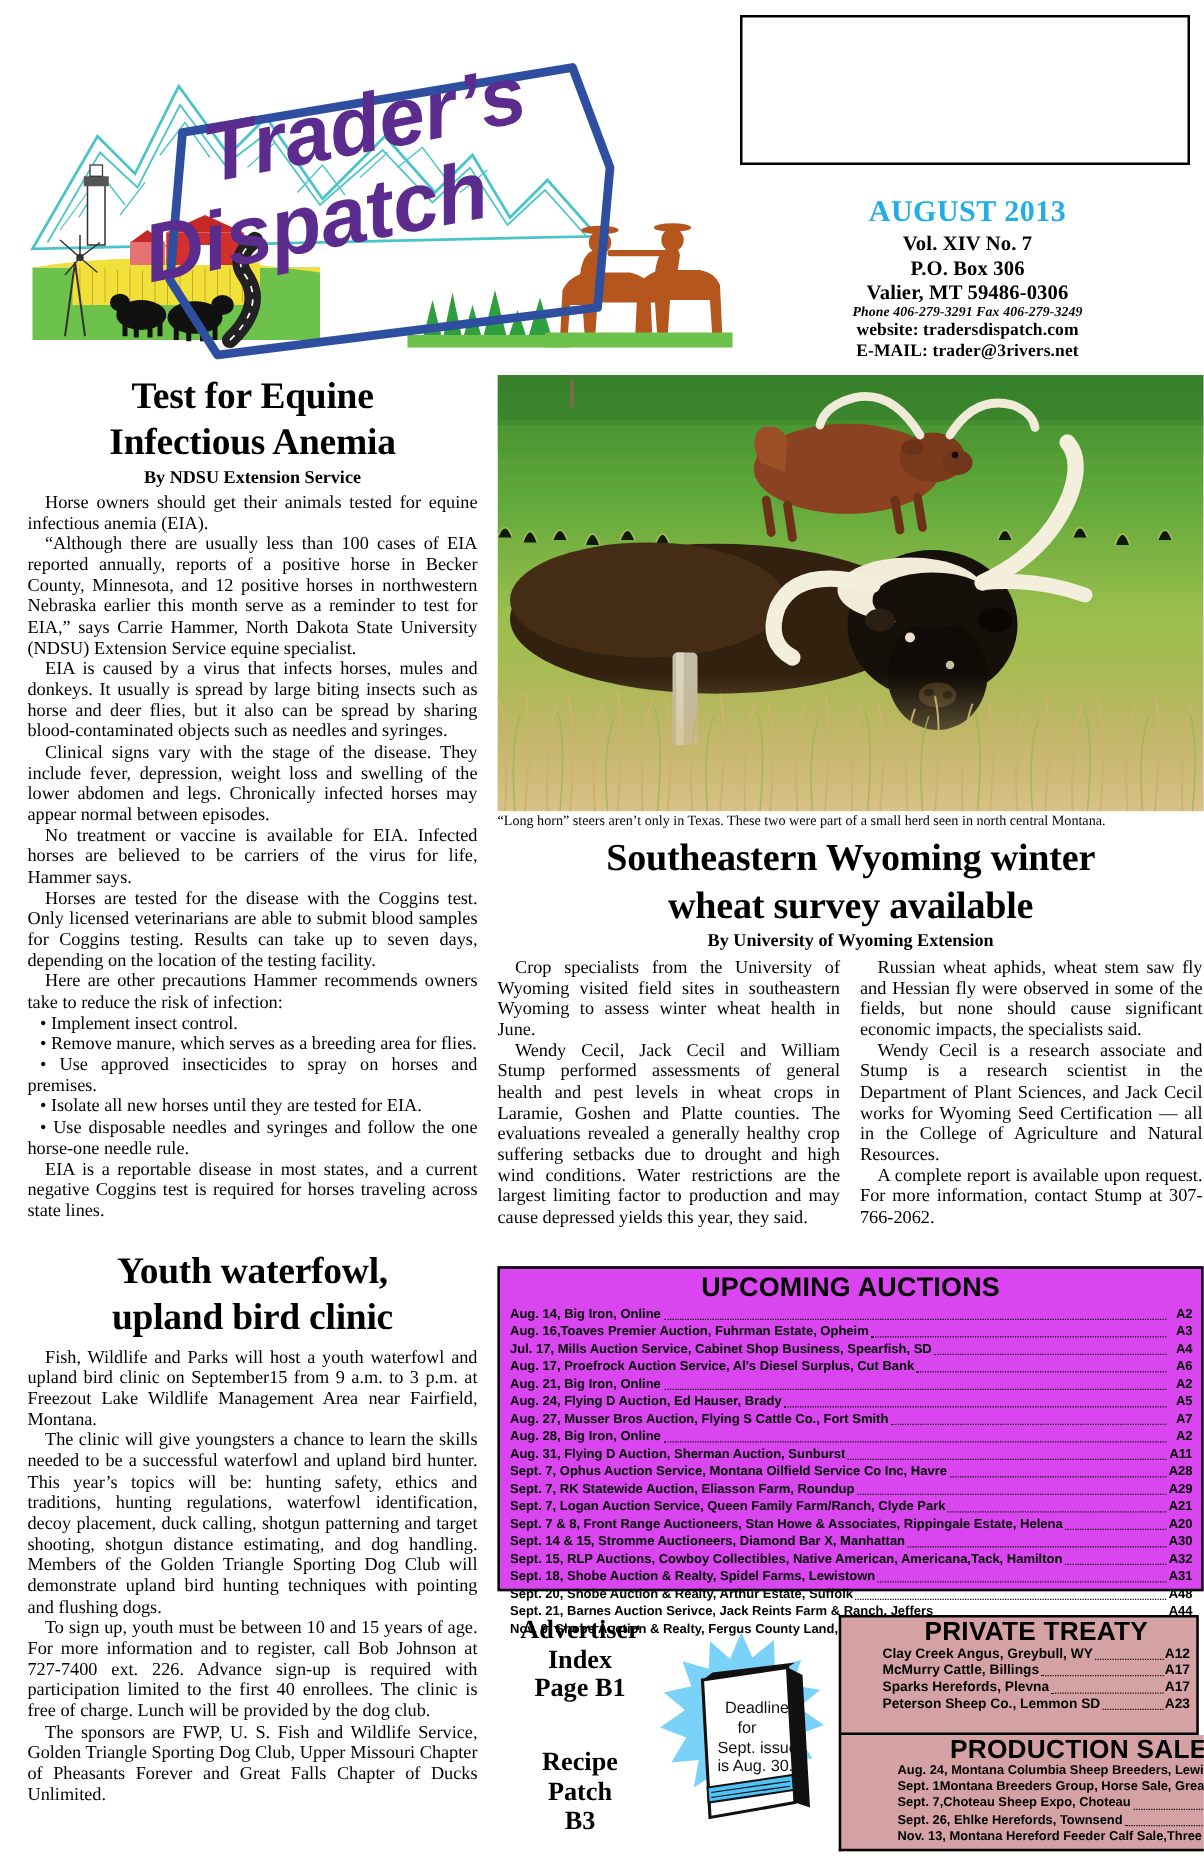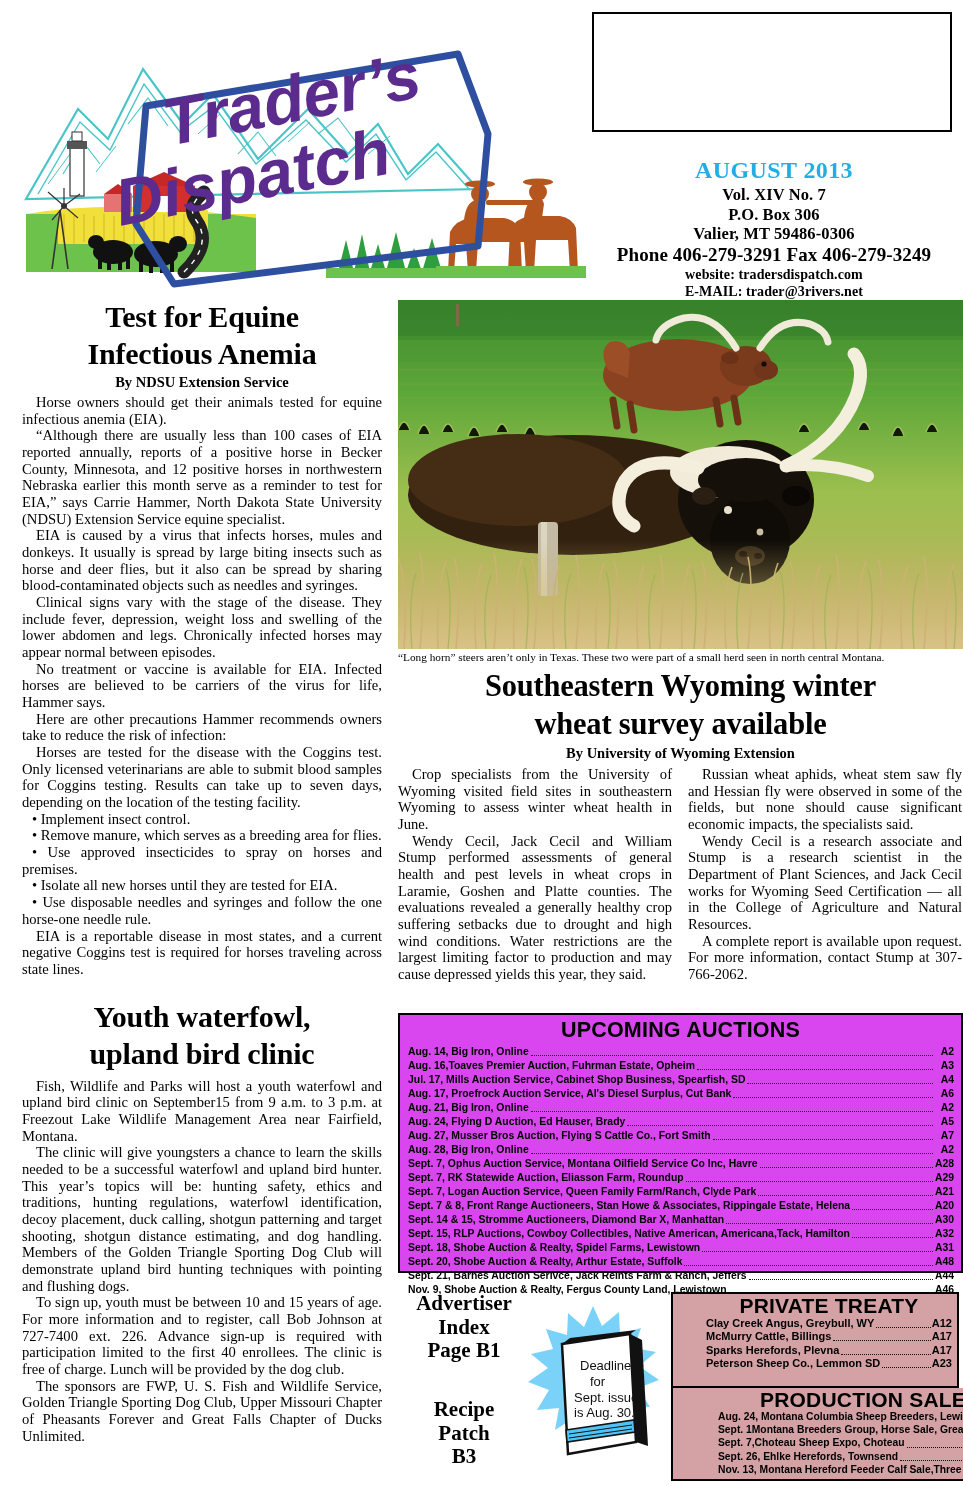--- a/index.html
+++ b/index.html
@@ -10,21 +10,21 @@
   #masthead{position:absolute;left:0;top:0;width:963px;height:298px;}
   #logo-art{position:absolute;left:8px;top:14px;width:580px;height:276px;}
   #logo-svg{position:absolute;left:0;top:0;}
 
   #info-block{position:absolute;left:592px;top:12px;width:364px;}
   #ad-box{width:360px;height:120px;border:2px solid #000;background:#fff;box-sizing:border-box;}
   #pub-info{margin-top:24px;text-align:center;line-height:1.20;}
   #pub-month{font-family:"Liberation Serif",serif;font-weight:bold;font-size:24px;
              color:#22AEE5;letter-spacing:.4px;margin-top:15px;}
   .pub-line{font-family:"Liberation Serif",serif;font-weight:bold;font-size:16.5px;letter-spacing:.1px;}
-  .pub-line.sm{font-size:19px;}
+  .pub-line.sm{font-size:11px;font-style:italic;}
   .pub-line.xs{font-size:14px;}
 
   
   #col-left{position:absolute;left:22px;top:300px;width:360px;}
   #col-right{position:absolute;left:398px;top:300px;width:565px;}
 
   .headline{font-family:"Liberation Serif",serif;font-weight:bold;text-align:center;
             font-size:30px;line-height:1.10;letter-spacing:-.2px;margin:0 0 4px 0;}
   .headline.wide{font-size:30.5px;}
   .byline{font-family:"Liberation Serif",serif;font-weight:bold;text-align:center;
@@ -194,22 +194,22 @@
 
   <div>
     <div class="headline">Test for Equine</div>
     <div class="headline">Infectious Anemia</div>
     <div class="byline">By NDSU Extension Service</div>
     <p class="body">Horse owners should get their animals tested for equine infectious anemia (EIA).</p>
     <p class="body">“Although there are usually less than 100 cases of EIA reported annually, reports of a positive horse in Becker County, Minnesota, and 12 positive horses in northwestern Nebraska earlier this month serve as a reminder to test for EIA,” says Carrie Hammer, North Dakota State University (NDSU) Extension Service equine specialist.</p>
     <p class="body">EIA is caused by a virus that infects horses, mules and donkeys. It usually is spread by large biting insects such as horse and deer flies, but it also can be spread by sharing blood-contaminated objects such as needles and syringes.</p>
     <p class="body">Clinical signs vary with the stage of the disease. They include fever, depression, weight loss and swelling of the lower abdomen and legs. Chronically infected horses may appear normal between episodes.</p>
     <p class="body">No treatment or vaccine is available for EIA. Infected horses are believed to be carriers of the virus for life, Hammer says.</p>
+    <p class="body">Horses are tested for the disease with the Coggins test. Only licensed veterinarians are able to submit blood samples for Coggins testing. Results can take up to seven days, depending on the location of the testing facility.</p>
     <p class="body">Here are other precautions Hammer recommends owners take to reduce the risk of infection:</p>
-    <p class="body">Horses are tested for the disease with the Coggins test. Only licensed veterinarians are able to submit blood samples for Coggins testing. Results can take up to seven days, depending on the location of the testing facility.</p>
     <p class="body bullet">• Implement insect control.</p>
     <p class="body bullet">• Remove manure, which serves as a breeding area for flies.</p>
     <p class="body bullet">• Use approved insecticides to spray on horses and premises.</p>
     <p class="body bullet">• Isolate all new horses until they are tested for EIA.</p>
     <p class="body bullet">• Use disposable needles and syringes and follow the one horse-one needle rule.</p>
     <p class="body">EIA is a reportable disease in most states, and a current negative Coggins test is required for horses traveling across state lines.</p>
   </div>
 
   <div style="margin-top:22px;">
     <div class="headline">Youth waterfowl,</div>
@@ -365,20 +365,25 @@
         <span class="auc-name">Aug. 27, Musser Bros Auction, Flying S Cattle Co., Fort Smith</span>
         <span class="auc-dots"></span>
         <span class="auc-page">A7</span>
       </div>
       <div class="auc-row">
         <span class="auc-name">Aug. 28, Big Iron, Online</span>
         <span class="auc-dots"></span>
         <span class="auc-page">A2</span>
       </div>
       <div class="auc-row">
+        <span class="auc-name">Aug. 31, Flying D Auction, Sherman Auction, Sunburst</span>
+        <span class="auc-dots"></span>
+        <span class="auc-page">A11</span>
+      </div>
+      <div class="auc-row">
         <span class="auc-name">Sept. 7, Ophus Auction Service, Montana Oilfield Service Co Inc, Havre</span>
         <span class="auc-dots"></span>
         <span class="auc-page">A28</span>
       </div>
       <div class="auc-row">
         <span class="auc-name">Sept. 7, RK Statewide Auction, Eliasson Farm, Roundup</span>
         <span class="auc-dots"></span>
         <span class="auc-page">A29</span>
       </div>
       <div class="auc-row">

